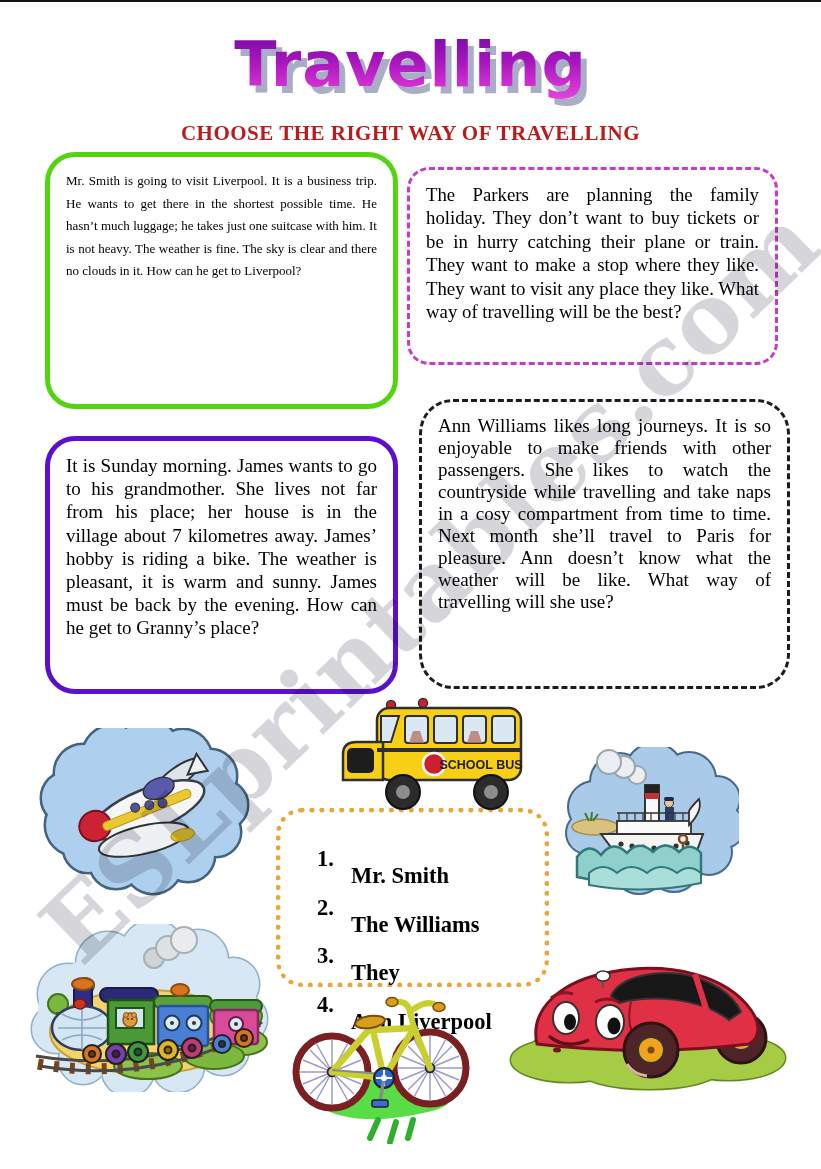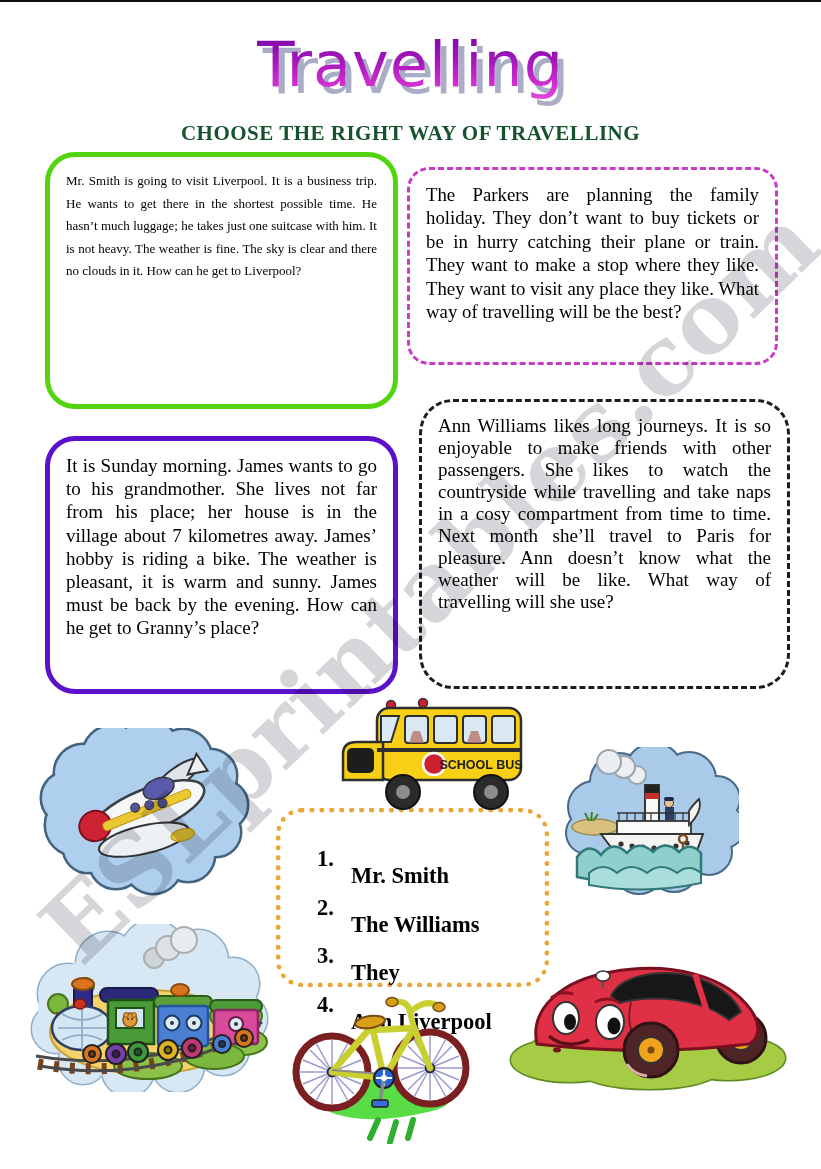--- a/index.html
+++ b/index.html
@@ -15,33 +15,33 @@
     transform:translate(-50%,-50%) rotate(-44deg);
     font-family:"DejaVu Serif", serif;font-weight:bold;
     font-size:96px;letter-spacing:1px;white-space:nowrap;
     color:#9d9da6;opacity:.42;z-index:40;pointer-events:none;
     mix-blend-mode:multiply;
   }
 
   
   .title-wrap{position:absolute;left:0;top:34px;width:821px;text-align:center;z-index:10;}
   .title-layer{
-    font-family:"DejaVu Sans", sans-serif;font-weight:400;font-size:62px;line-height:1;
+    font-family:"DejaVu Sans", sans-serif;font-weight:700;font-size:62px;line-height:1;
     letter-spacing:1px;display:inline-block;position:relative;
   }
   .title-shadow{position:absolute;left:6px;top:7px;color:#a9aec6;z-index:0;width:100%;}
   .title-front{
     position:relative;z-index:1;
     background:linear-gradient(180deg,#7b09a7 8%,#a516bc 45%,#d12fd1 78%,#e14bdc 100%);
     -webkit-background-clip:text;background-clip:text;color:transparent;
   }
 
   .subtitle{
     position:absolute;left:0;top:121px;width:821px;text-align:center;z-index:10;
-    font-weight:bold;font-size:21px;color:#14532d;letter-spacing:.5px;
+    font-weight:bold;font-size:21px;color:#b91c1c;letter-spacing:.5px;
   }
 
   
   .story{
     position:absolute;box-sizing:border-box;z-index:10;background:transparent;
     font-size:13px;line-height:22.6px;text-align:justify;color:#000;
   }
   .story .inner{padding:13px 16px 10px 16px;}
   .box-smith  {left:45px; top:152px;width:353px;height:257px;border:5px solid #52d40e;border-radius:30px;}
   .box-parkers{left:407px;top:167px;width:371px;height:198px;border:3px dashed #c73cc7;border-radius:22px;font-size:18.8px;line-height:23.4px;}

